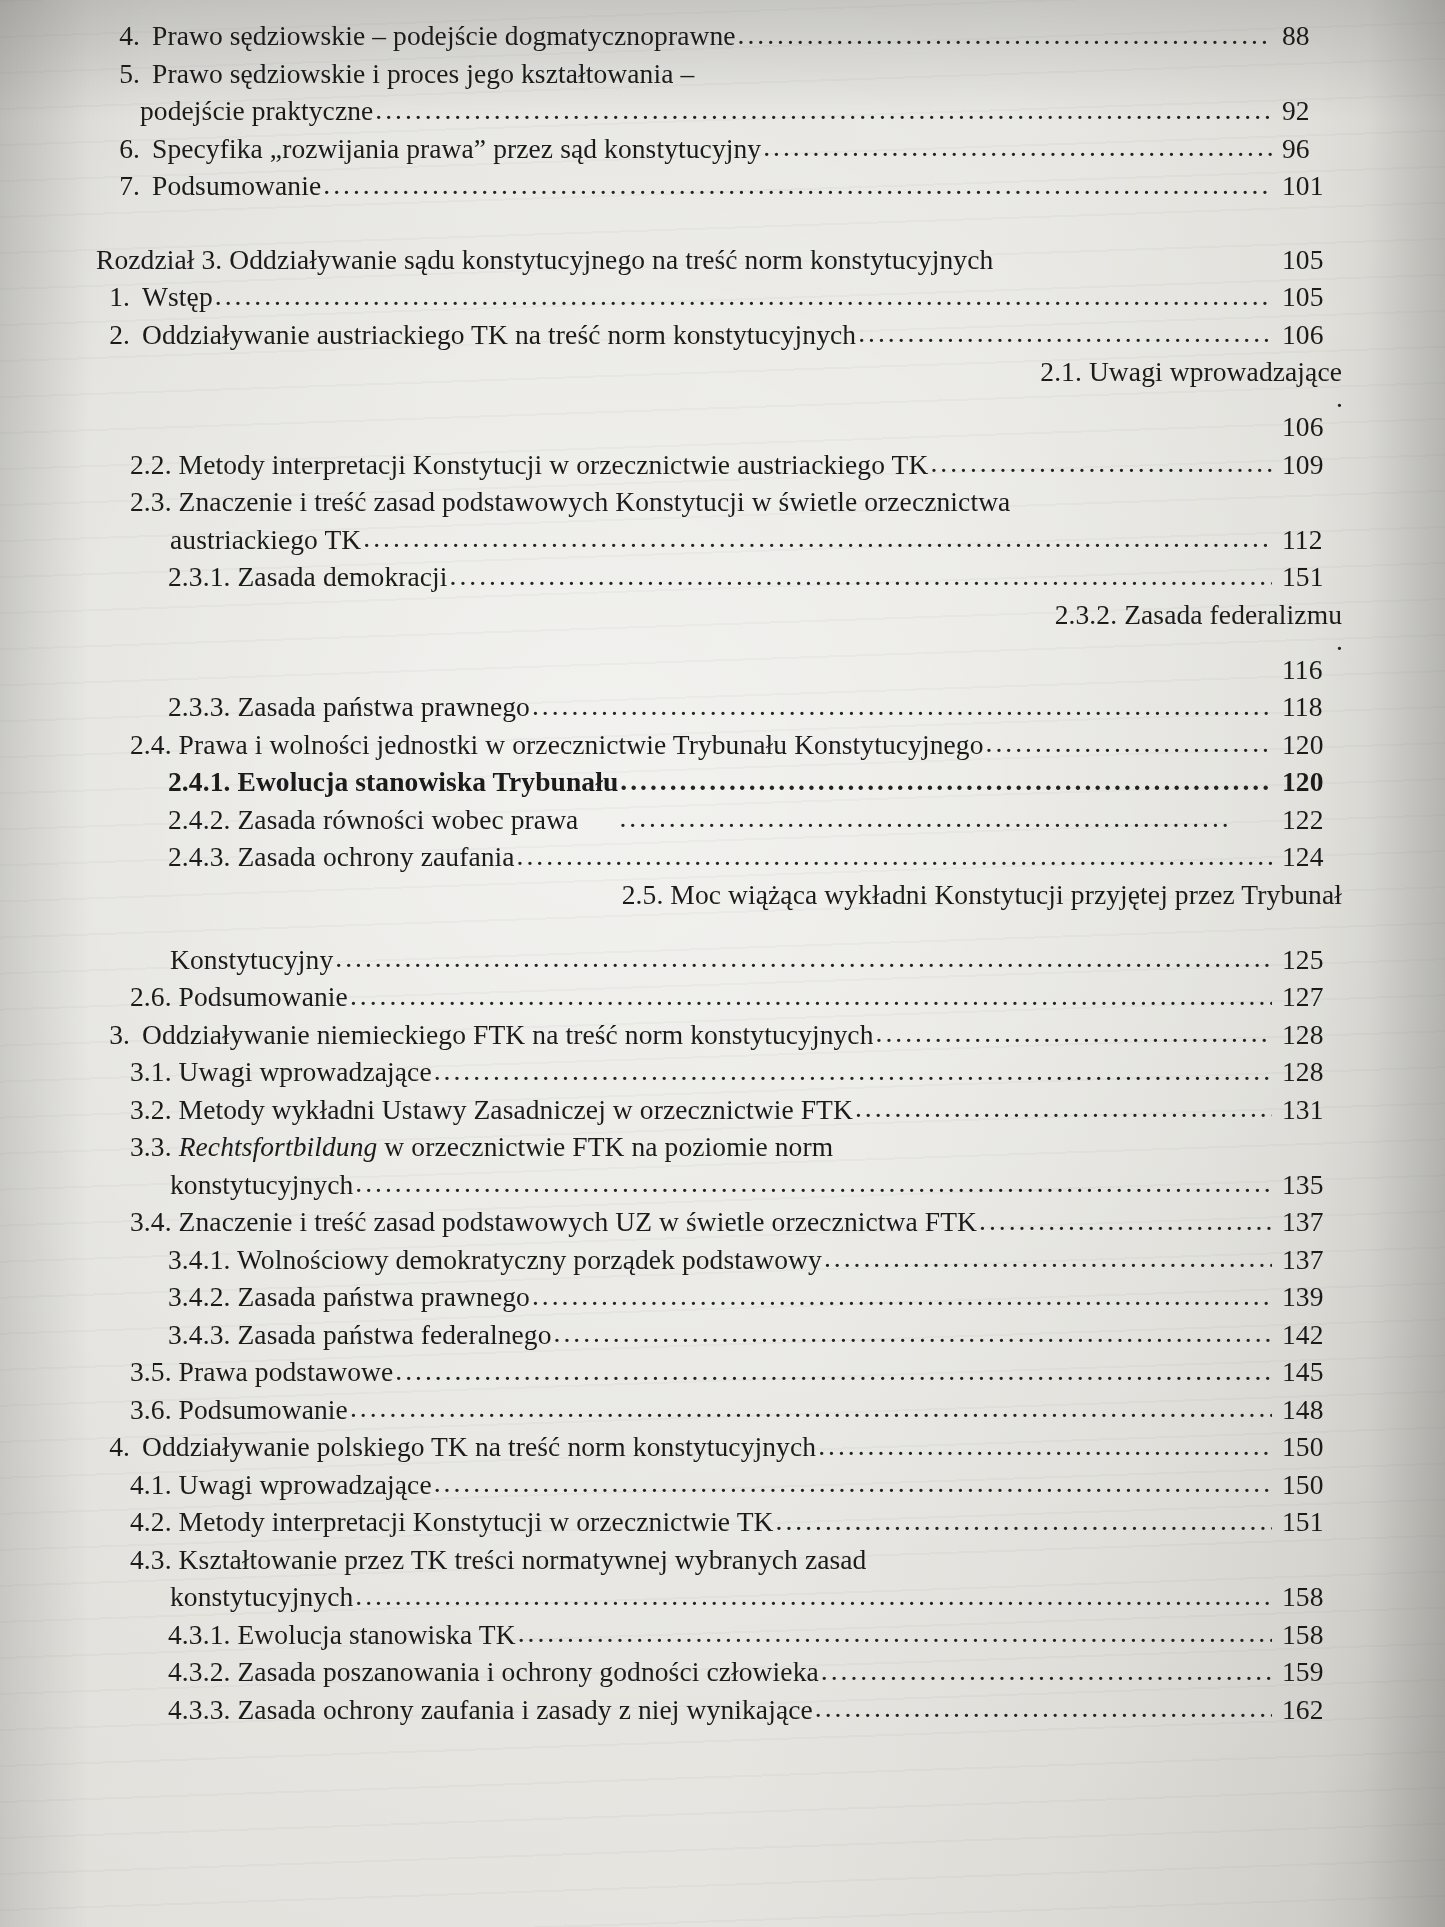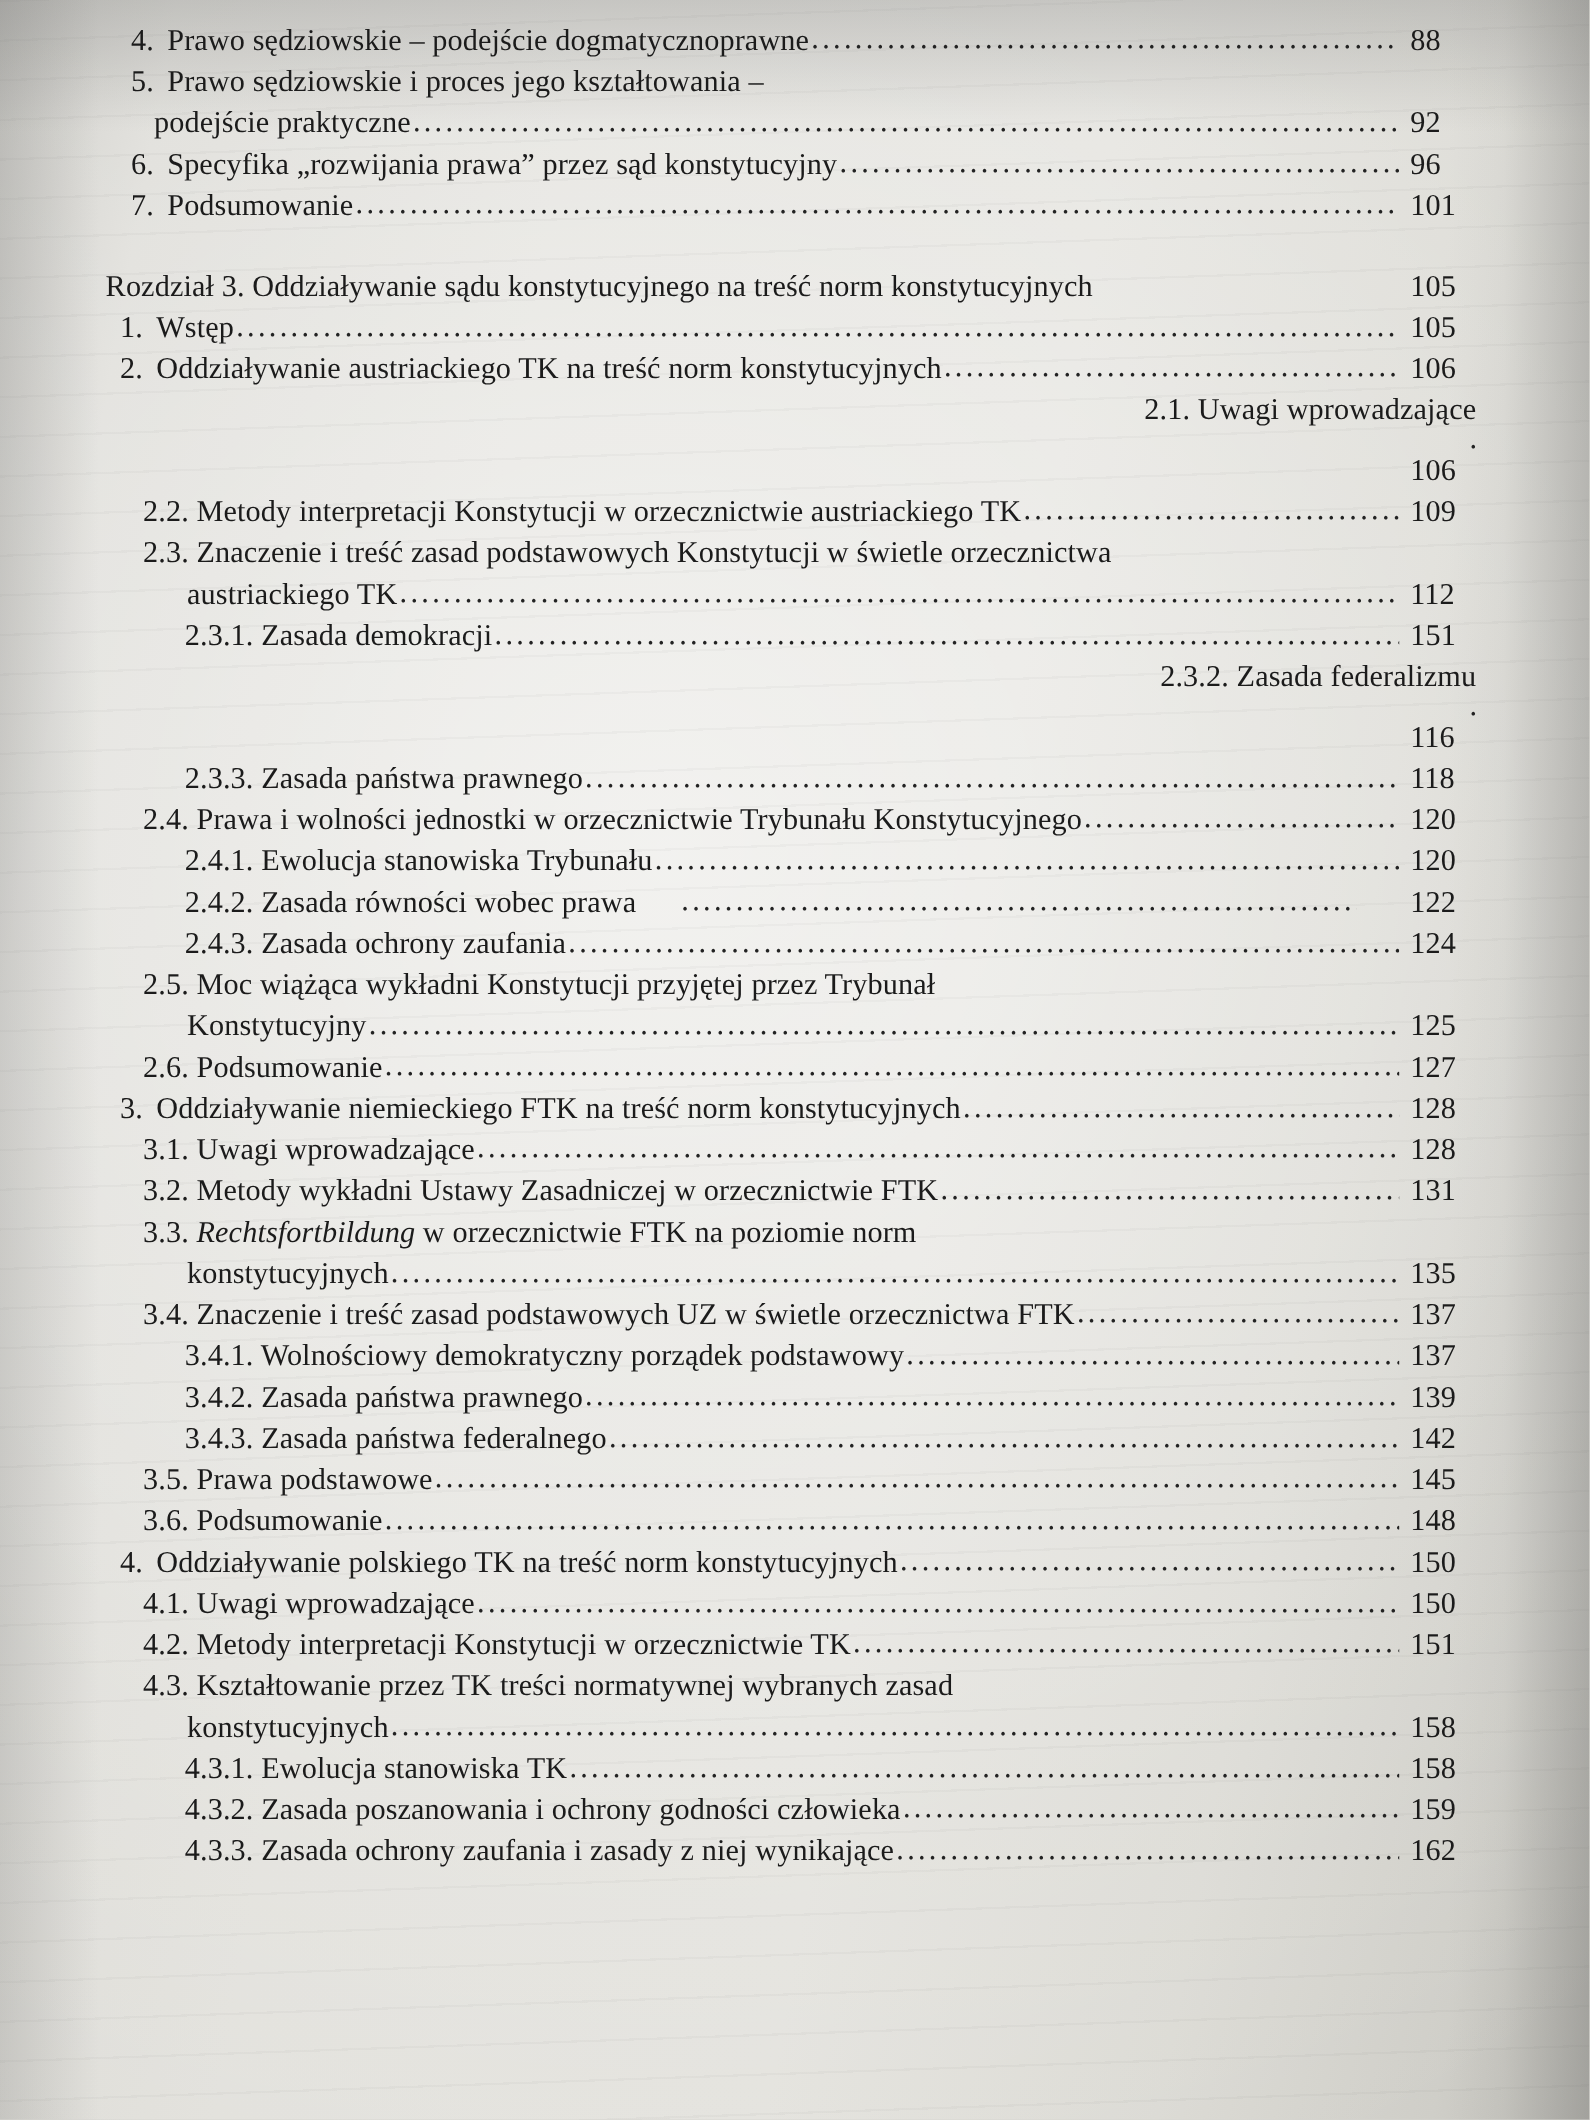--- a/index.html
+++ b/index.html
@@ -208,36 +208,36 @@
     <div class="toc-entry" style="padding-left: 72px;">
       <span class="label">2.3.3. Zasada państwa prawnego</span>
       <span class="leader"></span>
       <span class="page-no">118</span>
     </div>
     <div class="toc-entry" style="padding-left: 34px;">
       <span class="label">2.4. Prawa i wolności jednostki w orzecznictwie Trybunału Konstytucyjnego</span>
       <span class="leader"></span>
       <span class="page-no">120</span>
     </div>
-    <div class="toc-entry" style="padding-left: 72px;">
+    <div class="toc-entry" style="padding-left: 72px; font-weight: bold;">
       <span class="label">2.4.1. Ewolucja stanowiska Trybunału</span>
       <span class="leader"></span>
       <span class="page-no">120</span>
     </div>
     <div class="toc-entry" style="padding-left: 72px; gap: 39px;">
       <span class="label">2.4.2. Zasada równości wobec prawa</span>
       <span class="leader"></span>
       <span class="page-no">122</span>
     </div>
     <div class="toc-entry" style="padding-left: 72px;">
       <span class="label">2.4.3. Zasada ochrony zaufania</span>
       <span class="leader"></span>
       <span class="page-no">124</span>
     </div>
-    <div class="toc-entry no-leader" style="padding-left: 34px;">
+    <div class="toc-entry no-leader" style="padding-left: 34px; flex-direction: column;">
       <span class="label">2.5. Moc wiążąca wykładni Konstytucji przyjętej przez Trybunał</span>
       <span class="leader"></span>
       <span class="page-no empty"></span>
     </div>
     <div class="toc-entry" style="padding-left: 74px;">
       <span class="label">Konstytucyjny</span>
       <span class="leader"></span>
       <span class="page-no">125</span>
     </div>
     <div class="toc-entry" style="padding-left: 34px;">

